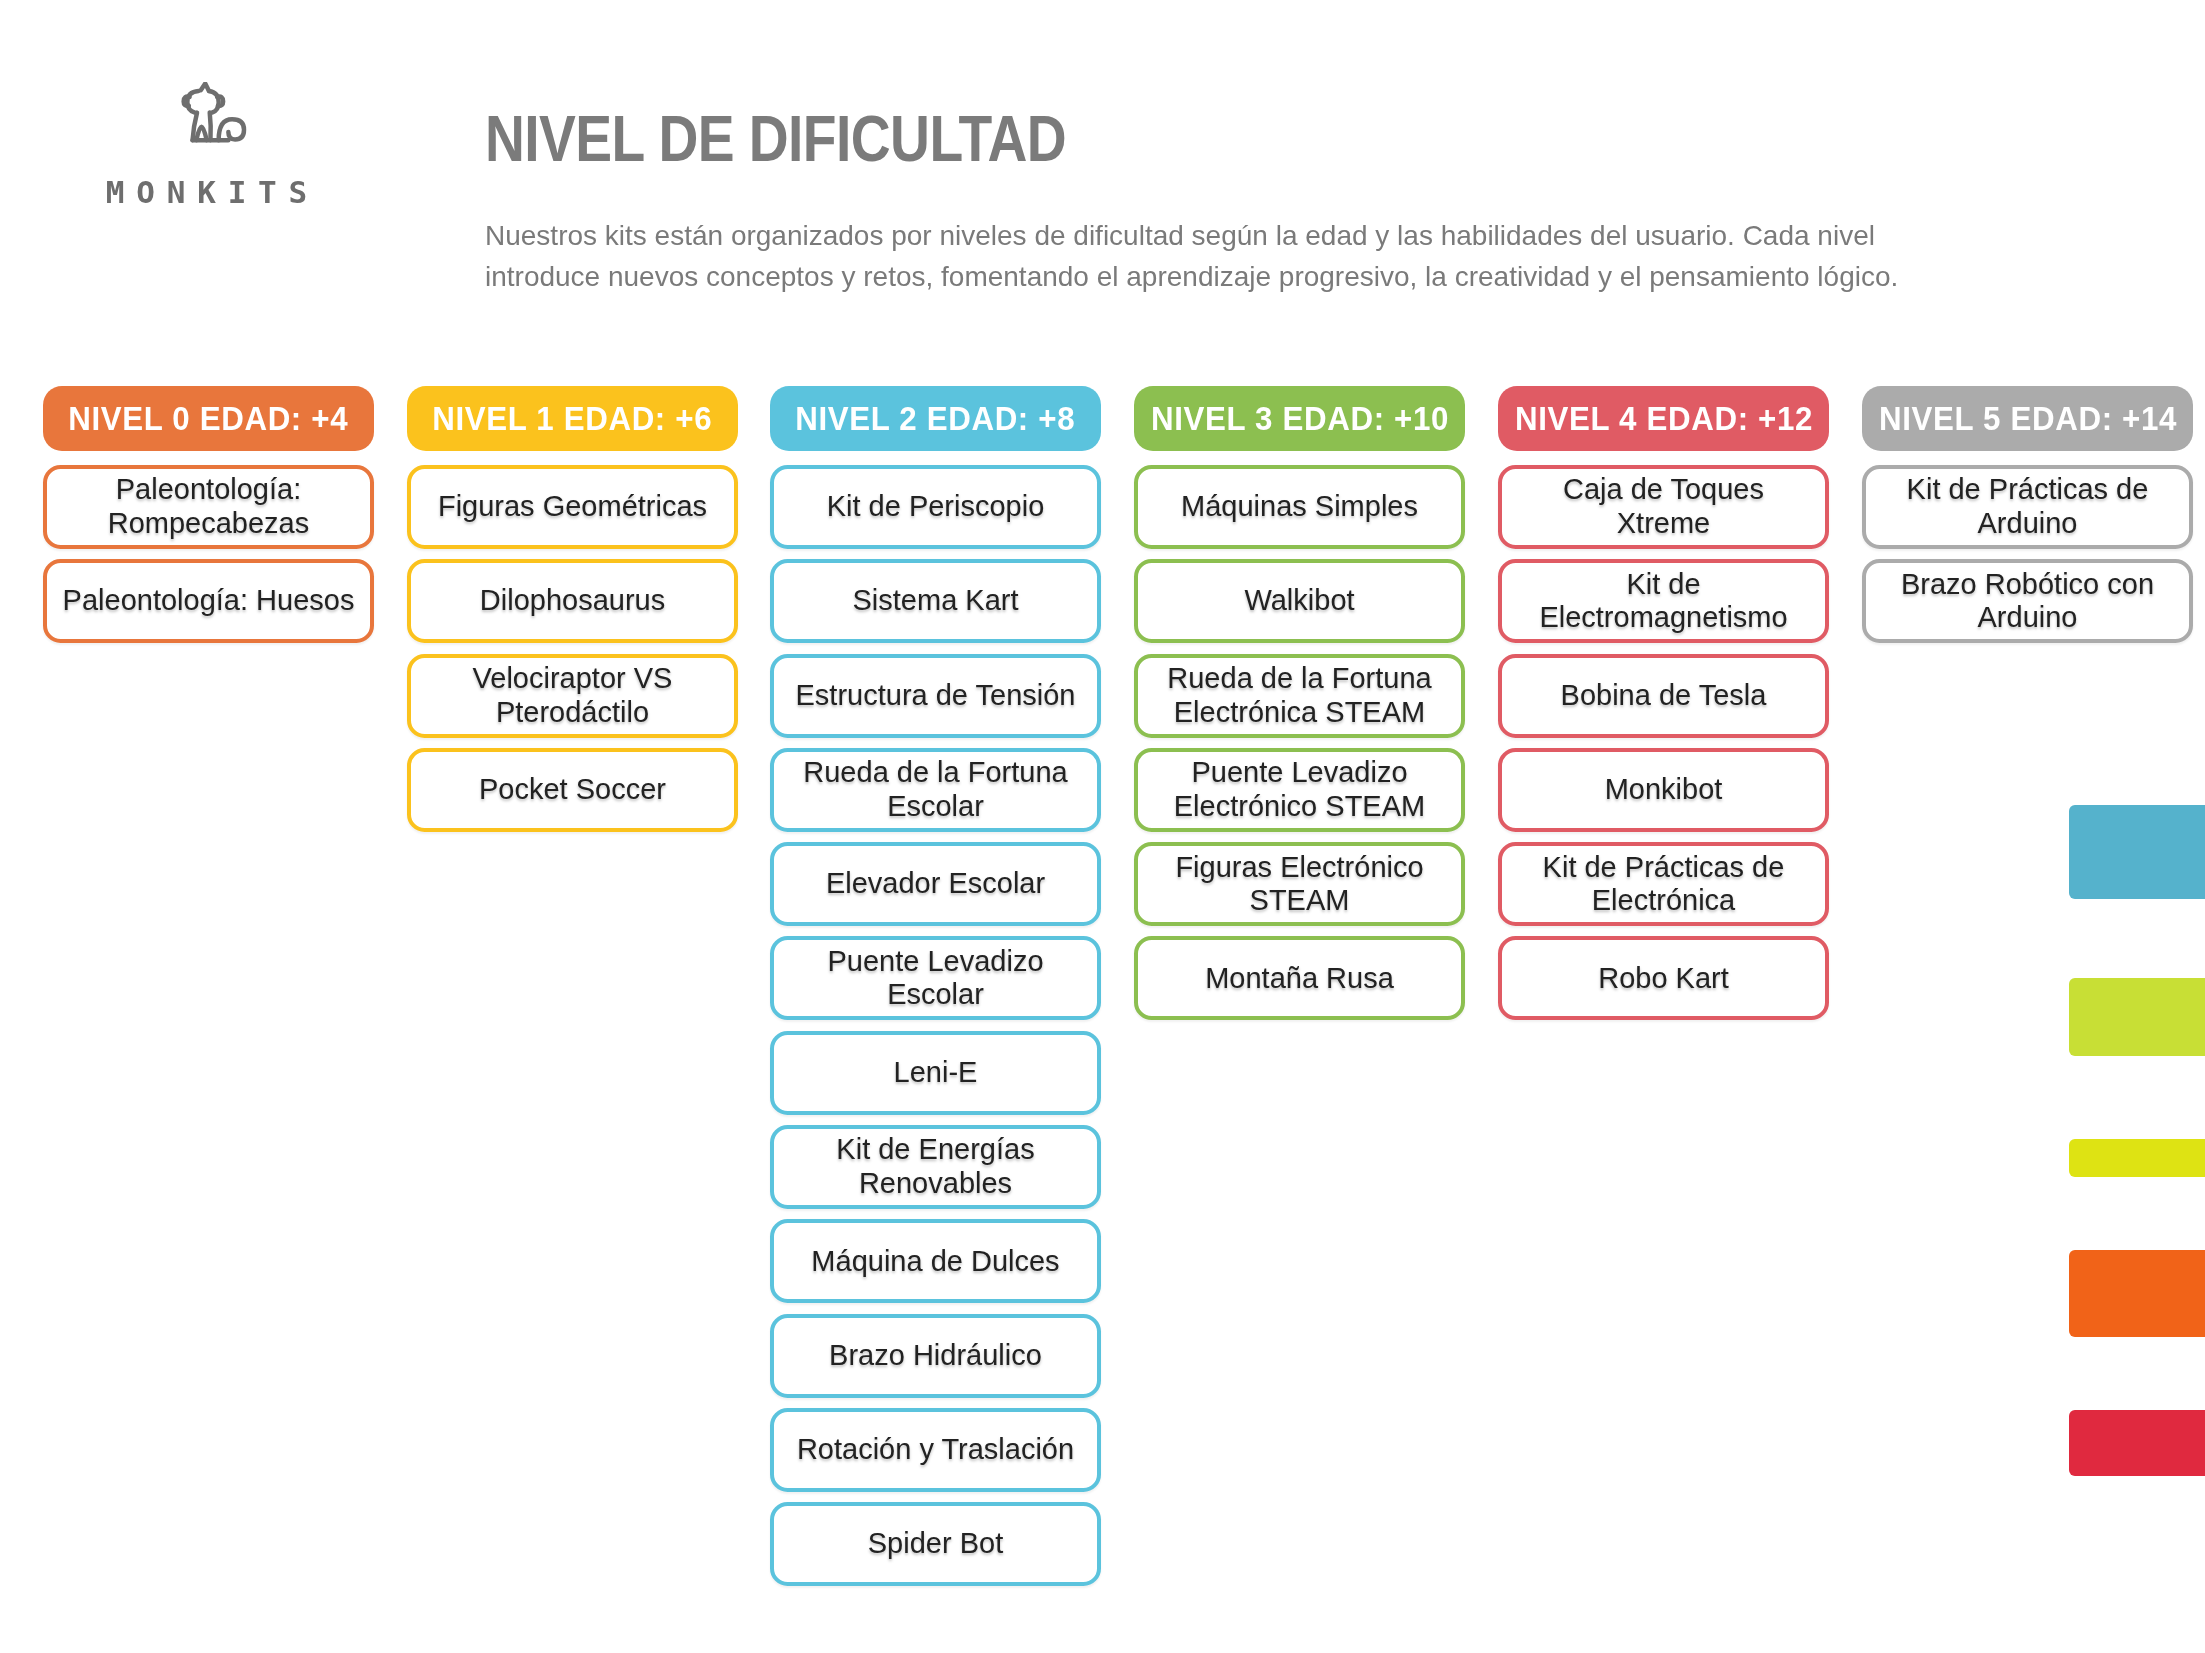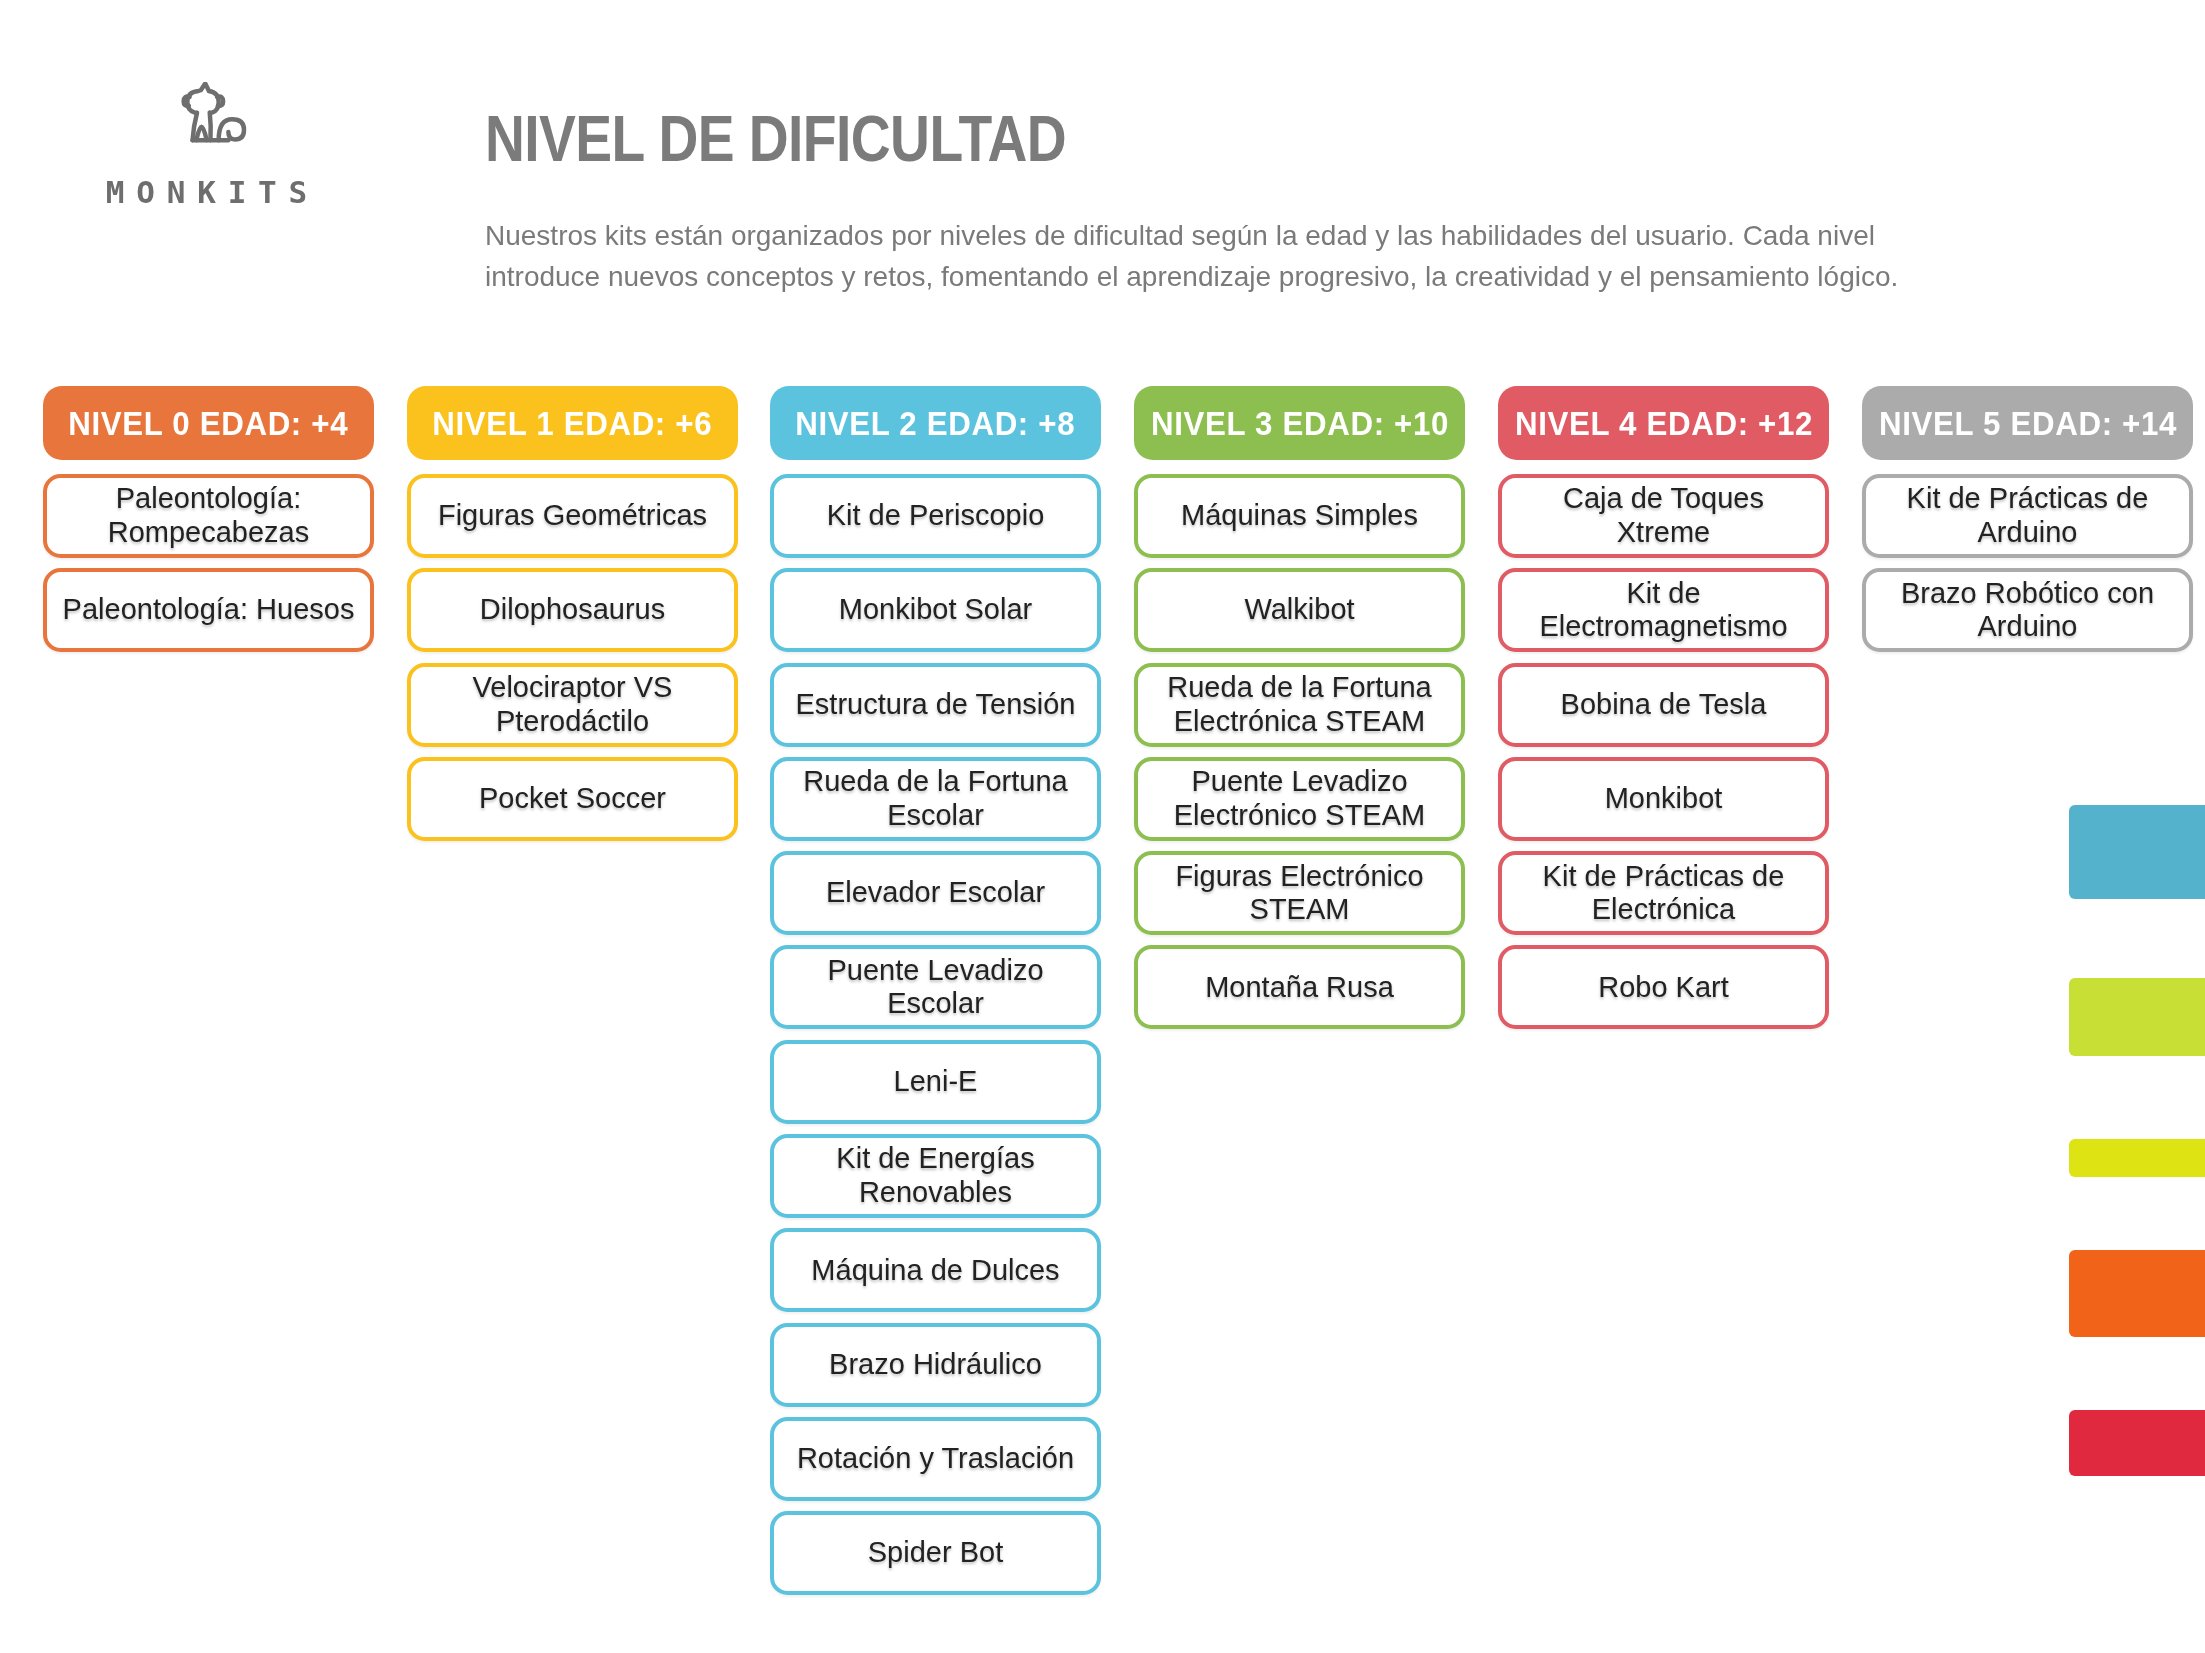--- a/index.html
+++ b/index.html
@@ -24,21 +24,21 @@
     transform:scaleX(.85);transform-origin:left top;letter-spacing:-0.7px;
   }
   .page-desc{
     position:absolute;left:485px;top:197px;width:1478px;
     font-size:28px;line-height:1.45;color:#7a7a7a;margin-top:19px;
   }
 
   
   .col{position:absolute;top:386px;width:331px;}
   .col-header{
-    height:74px;border-radius:19px;background:var(--c);
+    height:65px;border-radius:19px;background:var(--c);
     display:flex;align-items:center;justify-content:center;
     color:#fff;font-weight:800;font-size:34px;white-space:nowrap;
   }
   .col-header span{display:inline-block;transform:scaleX(.92);letter-spacing:0.7px;}
   .items{margin-top:14px;display:flex;flex-direction:column;gap:10.3px;}
   .item{
     box-sizing:border-box;height:84px;background:#fff;
     border:4.4px solid var(--c);border-radius:17.6px;
     display:flex;align-items:center;justify-content:center;text-align:center;
     padding:0 10.3px;box-shadow:0 1.5px 2.2px rgba(0,0,0,.06);
@@ -111,21 +111,21 @@
 </div>
 <div class="col" style="left: 770px; --c: #5BC3DD;">
   <div class="col-header">
       <span>NIVEL 2 EDAD: +8</span>
     </div>
   <div class="items">
       <div class="item">
         <span>Kit de Periscopio</span>
       </div>
       <div class="item">
-        <span>Monkibot Solar</span>
+        <span>Sistema Kart</span>
       </div>
       <div class="item">
         <span>Estructura de Tensión</span>
       </div>
       <div class="item">
         <span>Rueda de la Fortuna Escolar</span>
       </div>
       <div class="item">
         <span>Elevador Escolar</span>
       </div>

